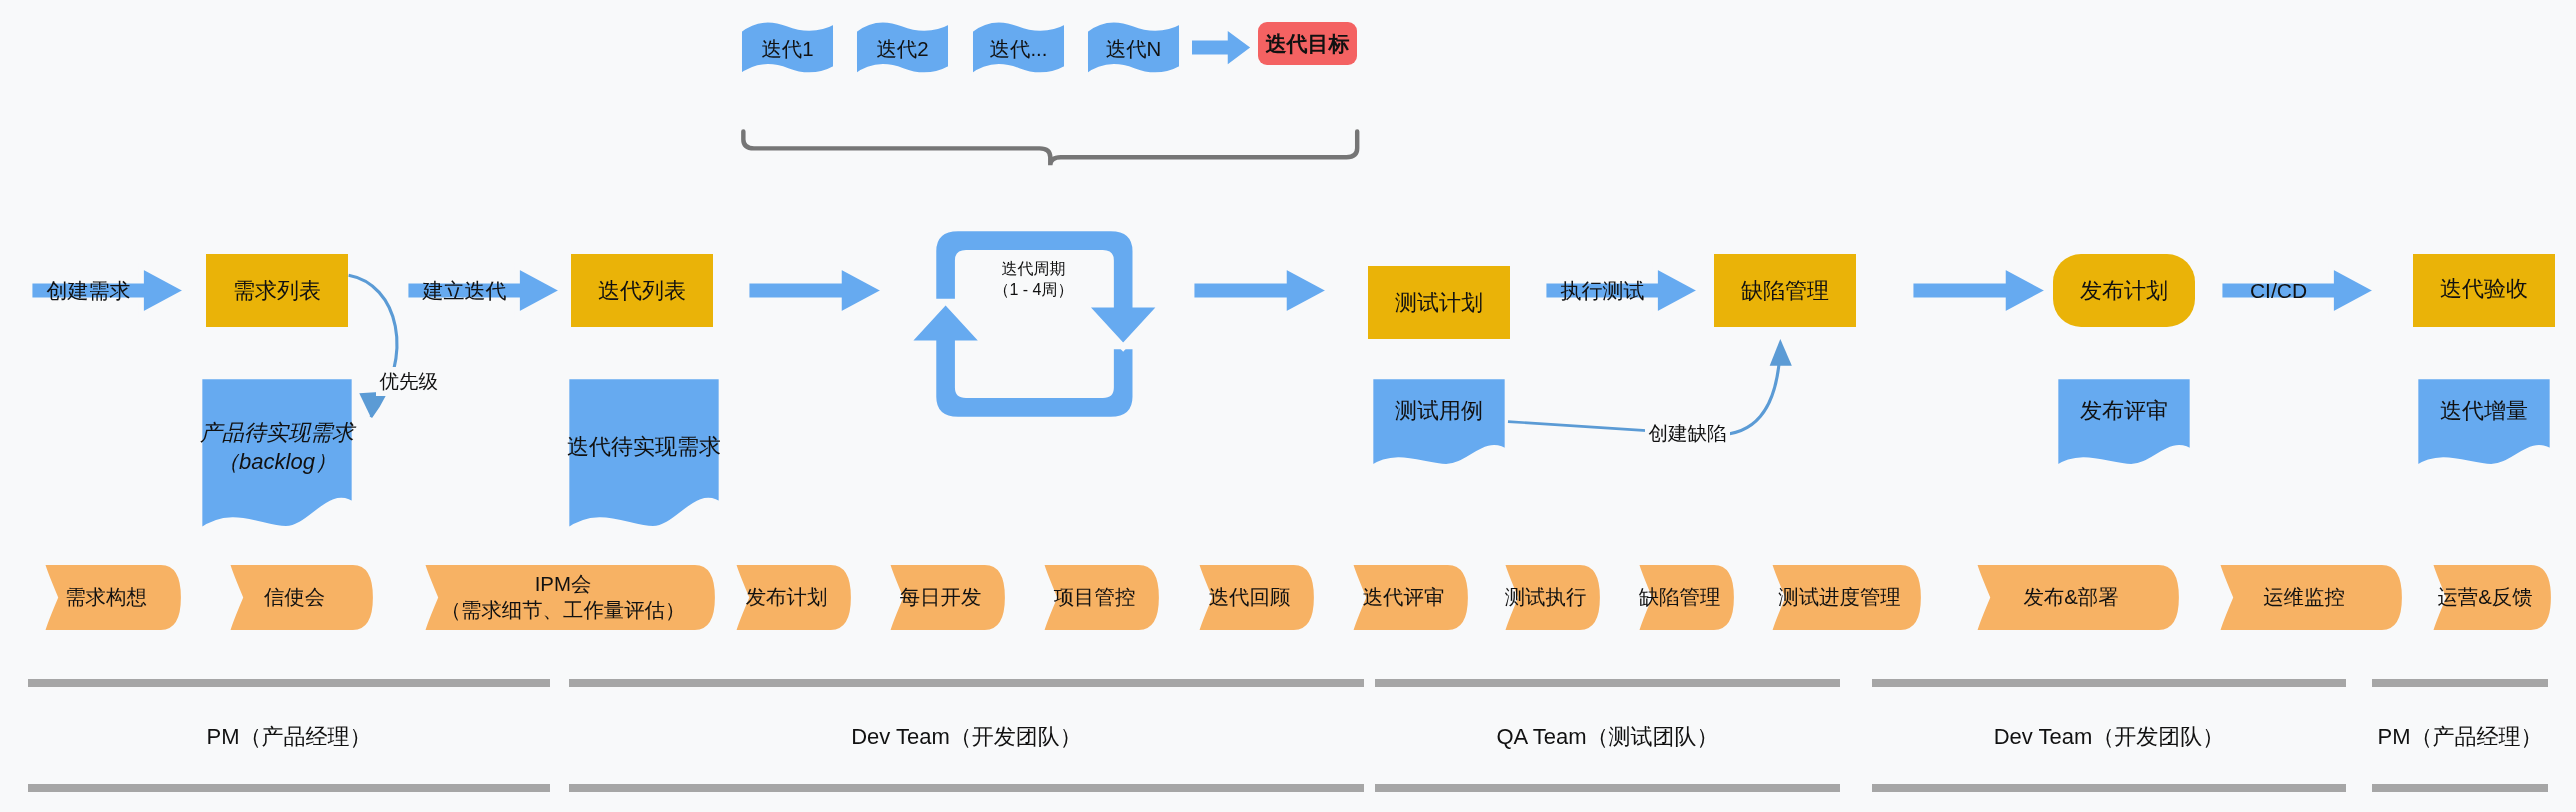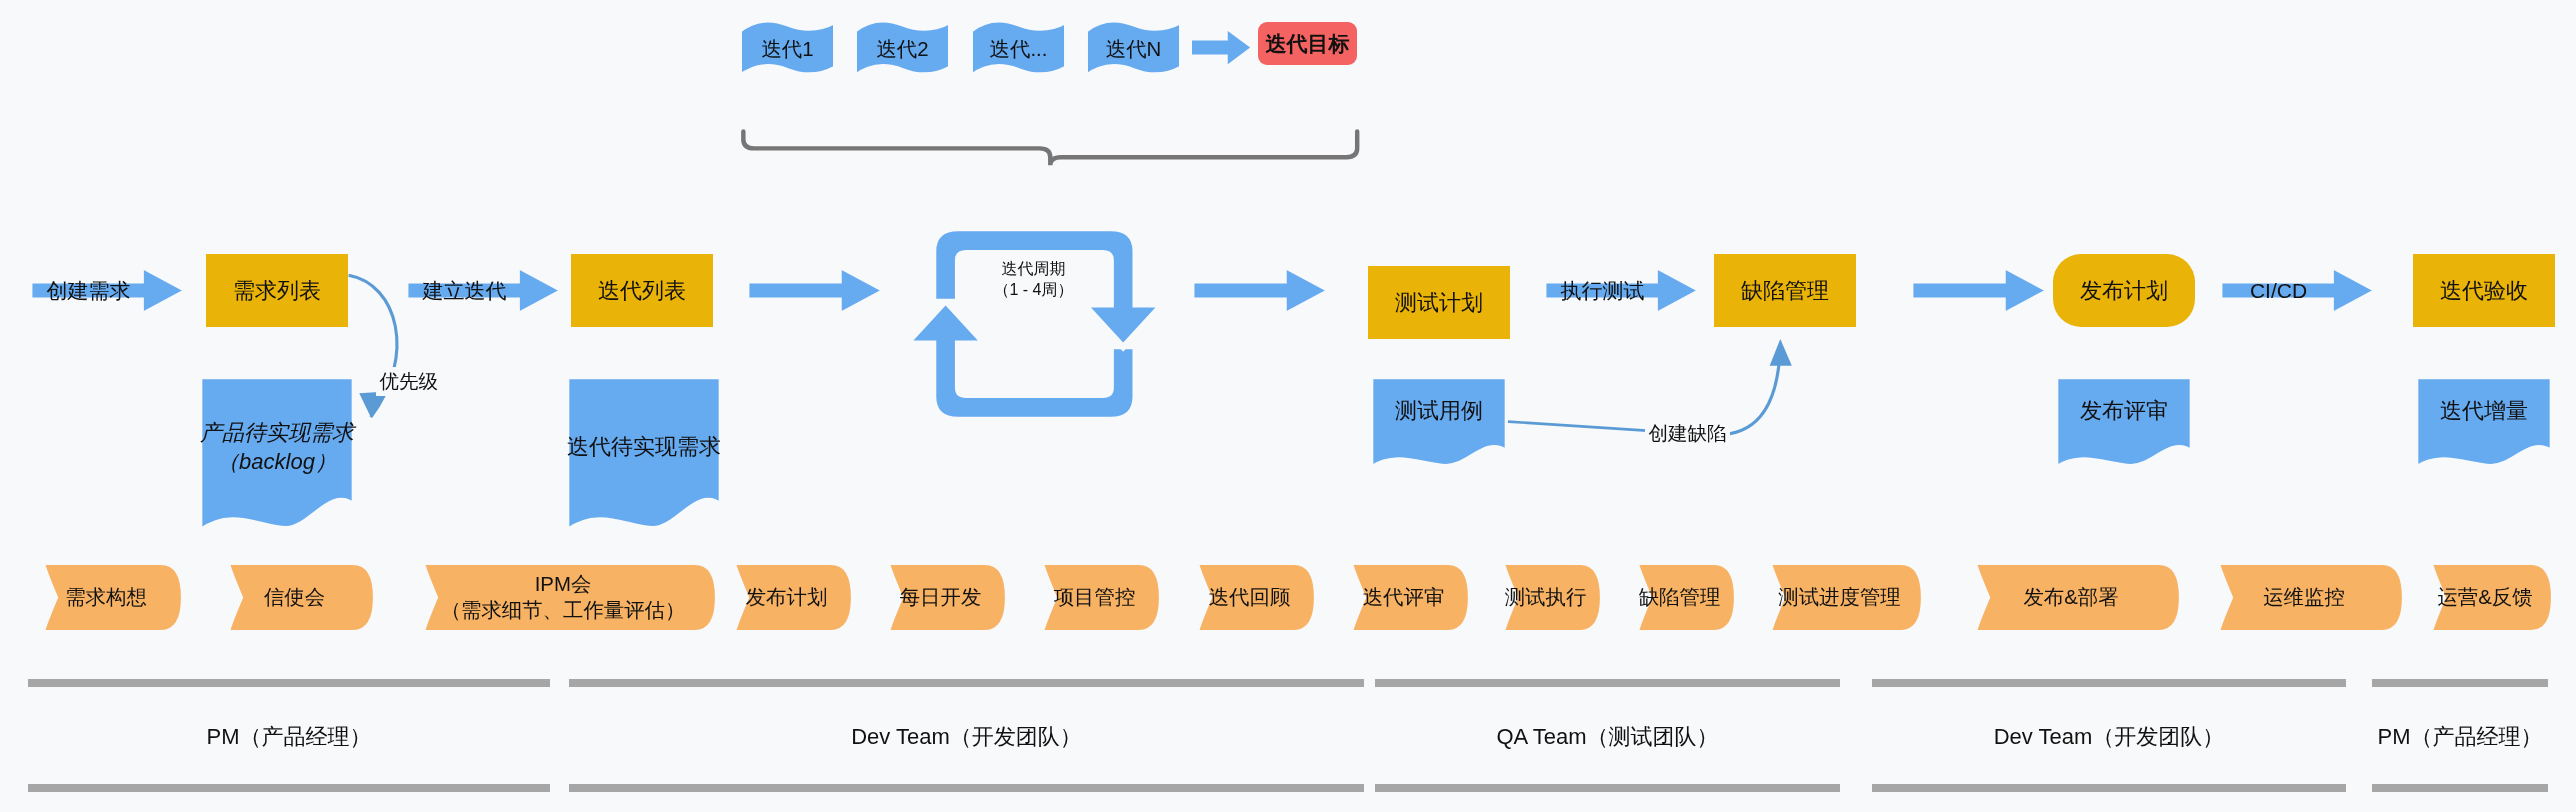--- a/index.html
+++ b/index.html
@@ -249,21 +249,21 @@
     </div>
   </div>
 
   <div class="barrow" style="left:2218px;top:263px;width:161px;height:55px;">
     <svg viewBox="0 0 182 62" preserveAspectRatio="none">
       <path d="M2,20 L128,20 L128,3 L180,31 L128,59 L128,42 L2,42 Z" fill="#66aaf0" stroke="#f8f9fa" stroke-width="6"></path>
     </svg>
     <div class="txtc" style="width:121px;">CI/CD</div>
   </div>
 
-  <div class="node abs" style="left:2413px;top:254px;width:142px;height:73px;">迭代验收</div>
+  <div class="node abs" style="left:2413px;top:254px;width:142px;height:73px;font-family:Liberation Mono, monospace;">迭代验收</div>
 
   <div class="doc" style="left:2413px;top:374px;width:142px;height:98px;">
     <div class="wrap">
       <svg viewBox="0 0 160 110" preserveAspectRatio="none">
         <path d="M3,3 L157,3 L157,88 C132,70 114,104 88,104 C62,104 34,86 3,106 Z" fill="#66aaf0" stroke="#f8f9fa" stroke-width="6"></path>
       </svg>
       <div class="txt" style="top:19.5px;height:35px;">迭代增量</div>
     </div>
   </div>
 

